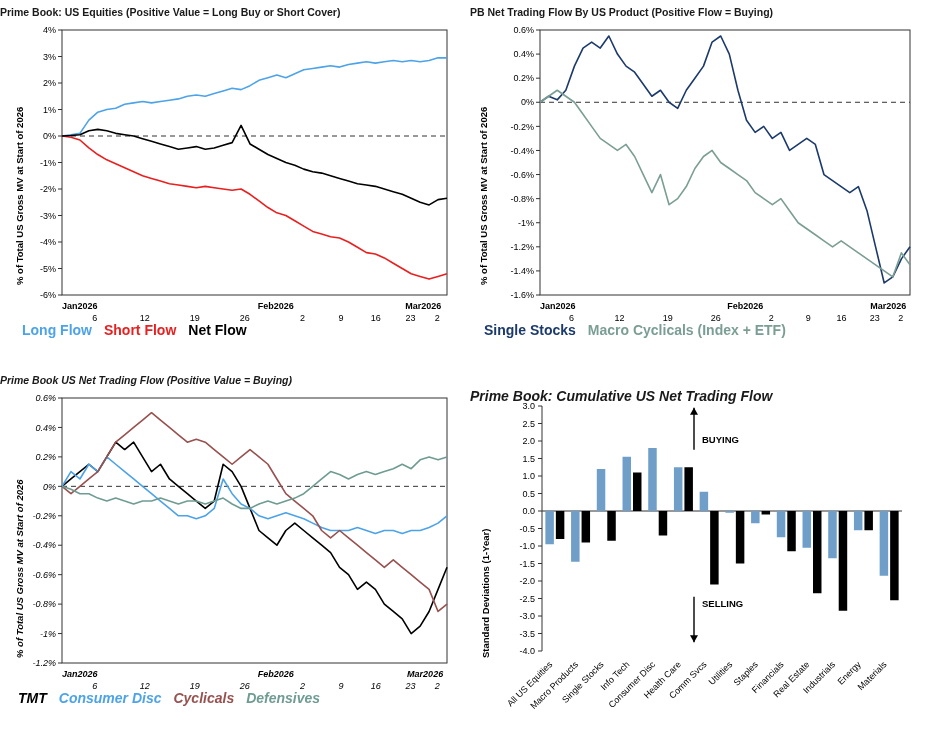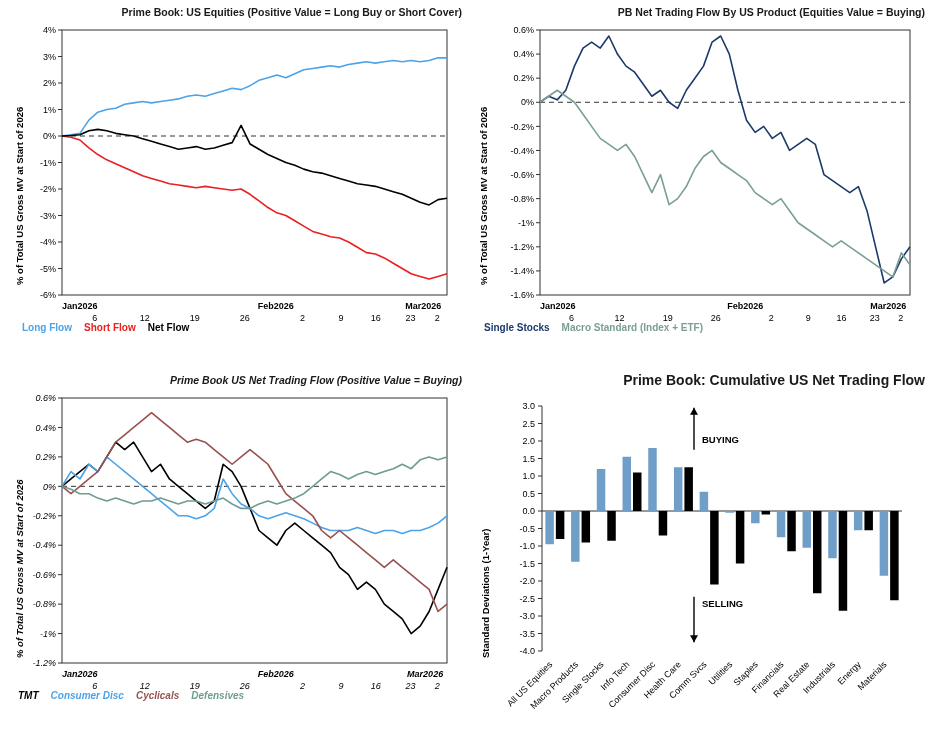--- a/index.html
+++ b/index.html
@@ -7,34 +7,34 @@
     width:925px;height:755px;background:#ffffff;
     font-family:"Liberation Sans", sans-serif;
     color:#000;
     overflow:hidden;
   }
   .grid{
     position:relative;width:925px;height:755px;
   }
   .panel{position:absolute;}
   .title{
-    font-size:10.5px;font-weight:bold;text-align:right;color:#1a1a1a;
+    font-size:10.5px;font-weight:bold;text-align:left;color:#1a1a1a;
   }
   .title.big{font-size:14px;}
   svg{display:block;}
   .ylab{
     position:absolute;
     font-size:9.5px;font-weight:bold;
     transform:rotate(-90deg);
     transform-origin:left top;
     white-space:nowrap;
   }
   .ytick{font-size:9px;fill:#000;}
   .xtick{font-size:9px;fill:#000;}
-  .legend{position:absolute;font-size:10px;font-weight:bold;}
+  .legend{position:absolute;font-size:14px;font-weight:bold;}
   .legend span{margin-right:12px;}
   .catlab{font-size:9px;fill:#000;}
   .annot{font-size:9.5px;font-weight:bold;fill:#000;}
 </style>
 </head>
 <body>
 
 <div class="grid">
 
   <div class="panel" style="left:0px;top:0px;width:462px;height:355px;">
@@ -82,21 +82,21 @@
           <text x="441.225" y="289" text-anchor="end" class="xtick" font-weight="bold">Mar2026</text>
           <text x="437.375" y="301" text-anchor="middle" class="xtick">2</text>
         </g>
     </svg>
     <div class="legend" style="left:22px;top:322px;">
       <span style="color:#4da3e8">Long Flow</span><span style="color:#e8201f">Short Flow</span><span style="color:#000000">Net Flow</span>
     </div>
   </div>
 
   <div class="panel" style="left:470px;top:0px;width:455px;height:355px;">
-    <div class="title" style="margin-top:6px;width:455px;">PB Net Trading Flow By US Product (Equities Value = Buying)</div>
+    <div class="title" style="margin-top:6px;width:455px;">PB Net Trading Flow By US Product (Positive Flow = Buying)</div>
     <div class="ylab" style="left:8px;top:285px;">% of Total US Gross MV at Start of 2026</div>
     <svg width="455" height="330" style="position:absolute;left:0;top:20px;">
       <g id="p2">
           <rect x="70" y="10" width="370" height="265" fill="#fff" stroke="#333" stroke-width="1"></rect>
           <line x1="70" y1="10" x2="66" y2="10" stroke="#333" stroke-width="1"></line>
           <text x="64" y="13.2" text-anchor="end" class="ytick">0.6%</text>
           <line x1="70" y1="34.09090909090909" x2="66" y2="34.09090909090909" stroke="#333" stroke-width="1"></line>
           <text x="64" y="37.290909090909096" text-anchor="end" class="ytick">0.4%</text>
           <line x1="70" y1="58.18181818181819" x2="66" y2="58.18181818181819" stroke="#333" stroke-width="1"></line>
           <text x="64" y="61.38181818181819" text-anchor="end" class="ytick">0.2%</text>
@@ -129,21 +129,21 @@
           <text x="275.35" y="289" text-anchor="middle" class="xtick" font-weight="bold">Feb2026</text>
           <text x="301.25" y="301" text-anchor="middle" class="xtick">2</text>
           <text x="338.25" y="301" text-anchor="middle" class="xtick">9</text>
           <text x="371.54999999999995" y="301" text-anchor="middle" class="xtick">16</text>
           <text x="404.85" y="301" text-anchor="middle" class="xtick">23</text>
           <text x="436.3" y="289" text-anchor="end" class="xtick" font-weight="bold">Mar2026</text>
           <text x="430.75" y="301" text-anchor="middle" class="xtick">2</text>
         </g>
     </svg>
     <div class="legend" style="left:14px;top:322px;">
-      <span style="color:#1b3a6b">Single Stocks</span><span style="color:#7b9e94">Macro Standard (Index + ETF)</span>
+      <span style="color:#1b3a6b">Single Stocks</span><span style="color:#7b9e94">Macro Cyclicals (Index + ETF)</span>
     </div>
   </div>
 
   <div class="panel" style="left:0px;top:368px;width:462px;height:387px;font-style:italic;">
     <div class="title" style="margin-top:6px;width:462px;">Prime Book US Net Trading Flow (Positive Value = Buying)</div>
     <div class="ylab" style="left:14px;top:290px;">% of Total US Gross MV at Start of 2026</div>
     <svg width="462" height="330" style="position:absolute;left:0;top:20px;">
       <g id="p3">
           <rect x="62" y="10" width="385" height="265" fill="#fff" stroke="#333" stroke-width="1"></rect>
           <line x1="62" y1="10" x2="58" y2="10" stroke="#333" stroke-width="1"></line>
@@ -184,21 +184,21 @@
           <text x="443.15" y="289" text-anchor="end" class="xtick" font-weight="bold">Mar2026</text>
           <text x="437.375" y="301" text-anchor="middle" class="xtick">2</text>
         </g>
     </svg>
     <div class="legend" style="left:18px;top:322px;">
       <span style="color:#000000">TMT</span><span style="color:#4da3e8">Consumer Disc</span><span style="color:#97514f">Cyclicals</span><span style="color:#6f9c92">Defensives</span>
     </div>
   </div>
 
   <div class="panel" style="left:470px;top:368px;width:455px;height:387px;">
-    <div class="title big" style="margin-top:4px;width:455px;">Prime Book: Cumulative US Net Trading Flow</div>
+    <div class="title big" style="margin-top:20px;width:455px;font-style:italic;">Prime Book: Cumulative US Net Trading Flow</div>
     <div class="ylab" style="left:10px;top:290px;">Standard Deviations (1-Year)</div>
     <svg width="455" height="340" style="position:absolute;left:0;top:28px;">
       <g id="p4">
           <line x1="72" y1="10" x2="72" y2="255" stroke="#333" stroke-width="1"></line>
           <line x1="72" y1="10" x2="68" y2="10" stroke="#333" stroke-width="1"></line>
           <text x="65" y="13.2" text-anchor="end" class="ytick">3.0</text>
           <line x1="72" y1="27.5" x2="68" y2="27.5" stroke="#333" stroke-width="1"></line>
           <text x="65" y="30.7" text-anchor="end" class="ytick">2.5</text>
           <line x1="72" y1="45" x2="68" y2="45" stroke="#333" stroke-width="1"></line>
           <text x="65" y="48.2" text-anchor="end" class="ytick">2.0</text>

